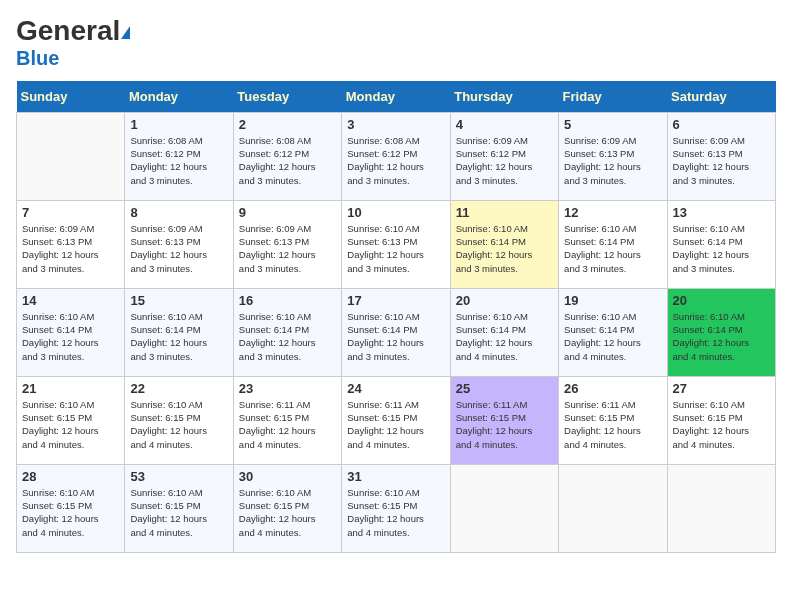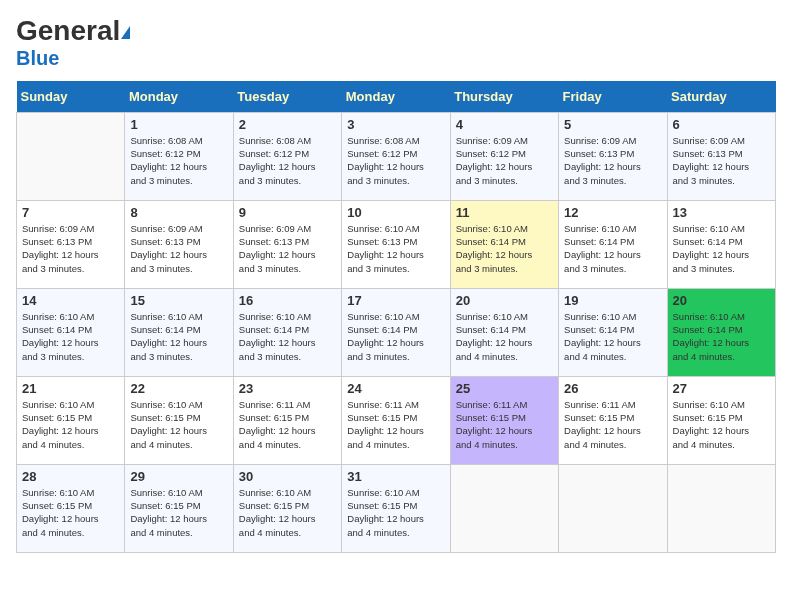--- a/index.html
+++ b/index.html
@@ -318,21 +318,21 @@
       </tr>
       <tr>
         <td style="background-color: rgb(245, 248, 255);">
           <span class="day-num">28</span>
           <div class="cell-info" style="white-space: pre-line;">Sunrise: 6:10 AM
 Sunset: 6:15 PM
 Daylight: 12 hours
 and 4 minutes.</div>
         </td>
         <td style="background-color: rgb(245, 248, 255);">
-          <span class="day-num">29</span>
+          <span class="day-num">53</span>
           <div class="cell-info" style="white-space: pre-line;">Sunrise: 6:10 AM
 Sunset: 6:15 PM
 Daylight: 12 hours
 and 4 minutes.</div>
         </td>
         <td style="background-color: rgb(245, 248, 255);">
           <span class="day-num">30</span>
           <div class="cell-info" style="white-space: pre-line;">Sunrise: 6:10 AM
 Sunset: 6:15 PM
 Daylight: 12 hours

